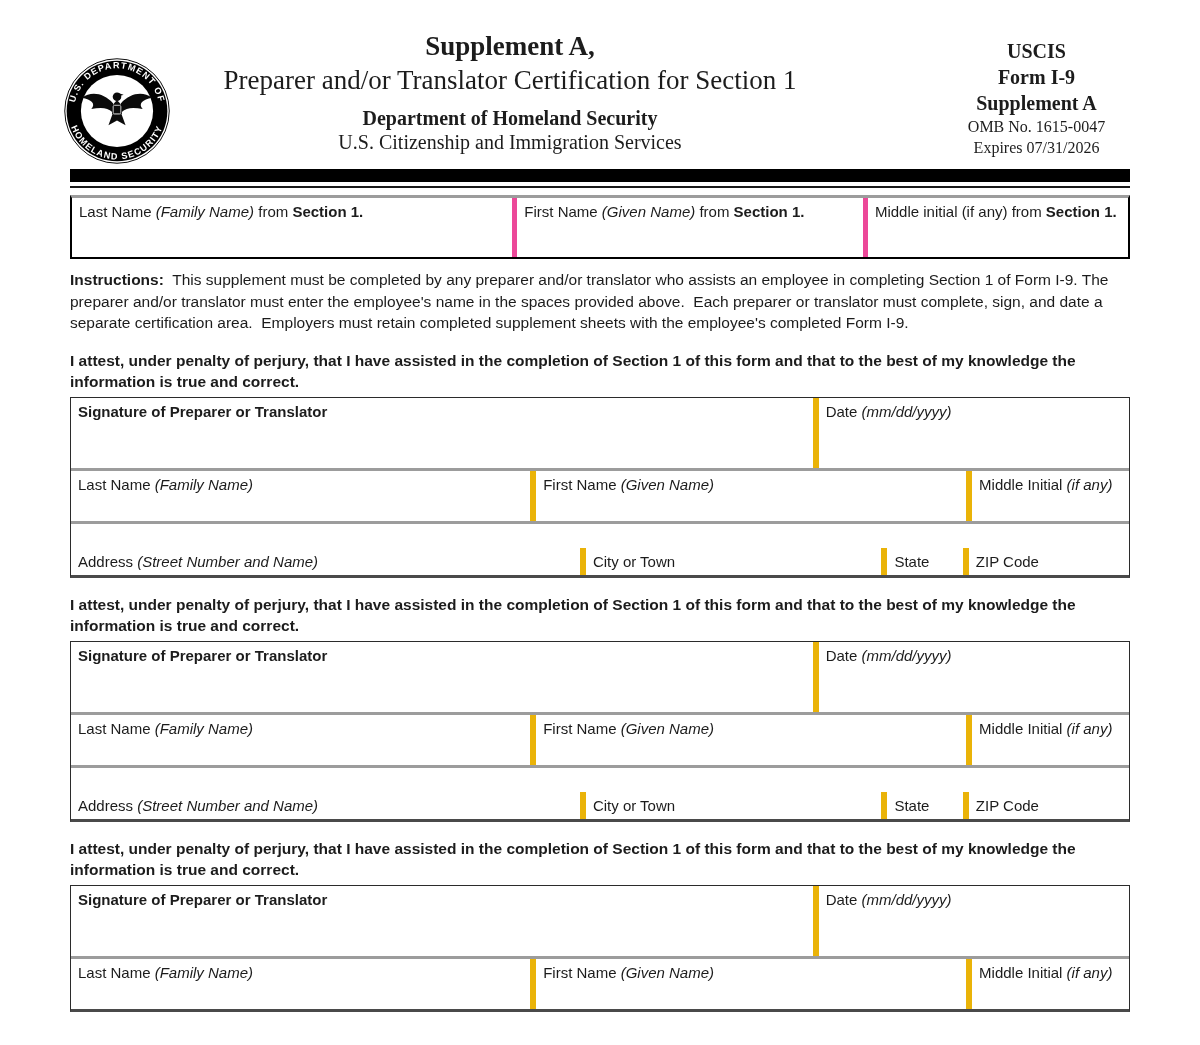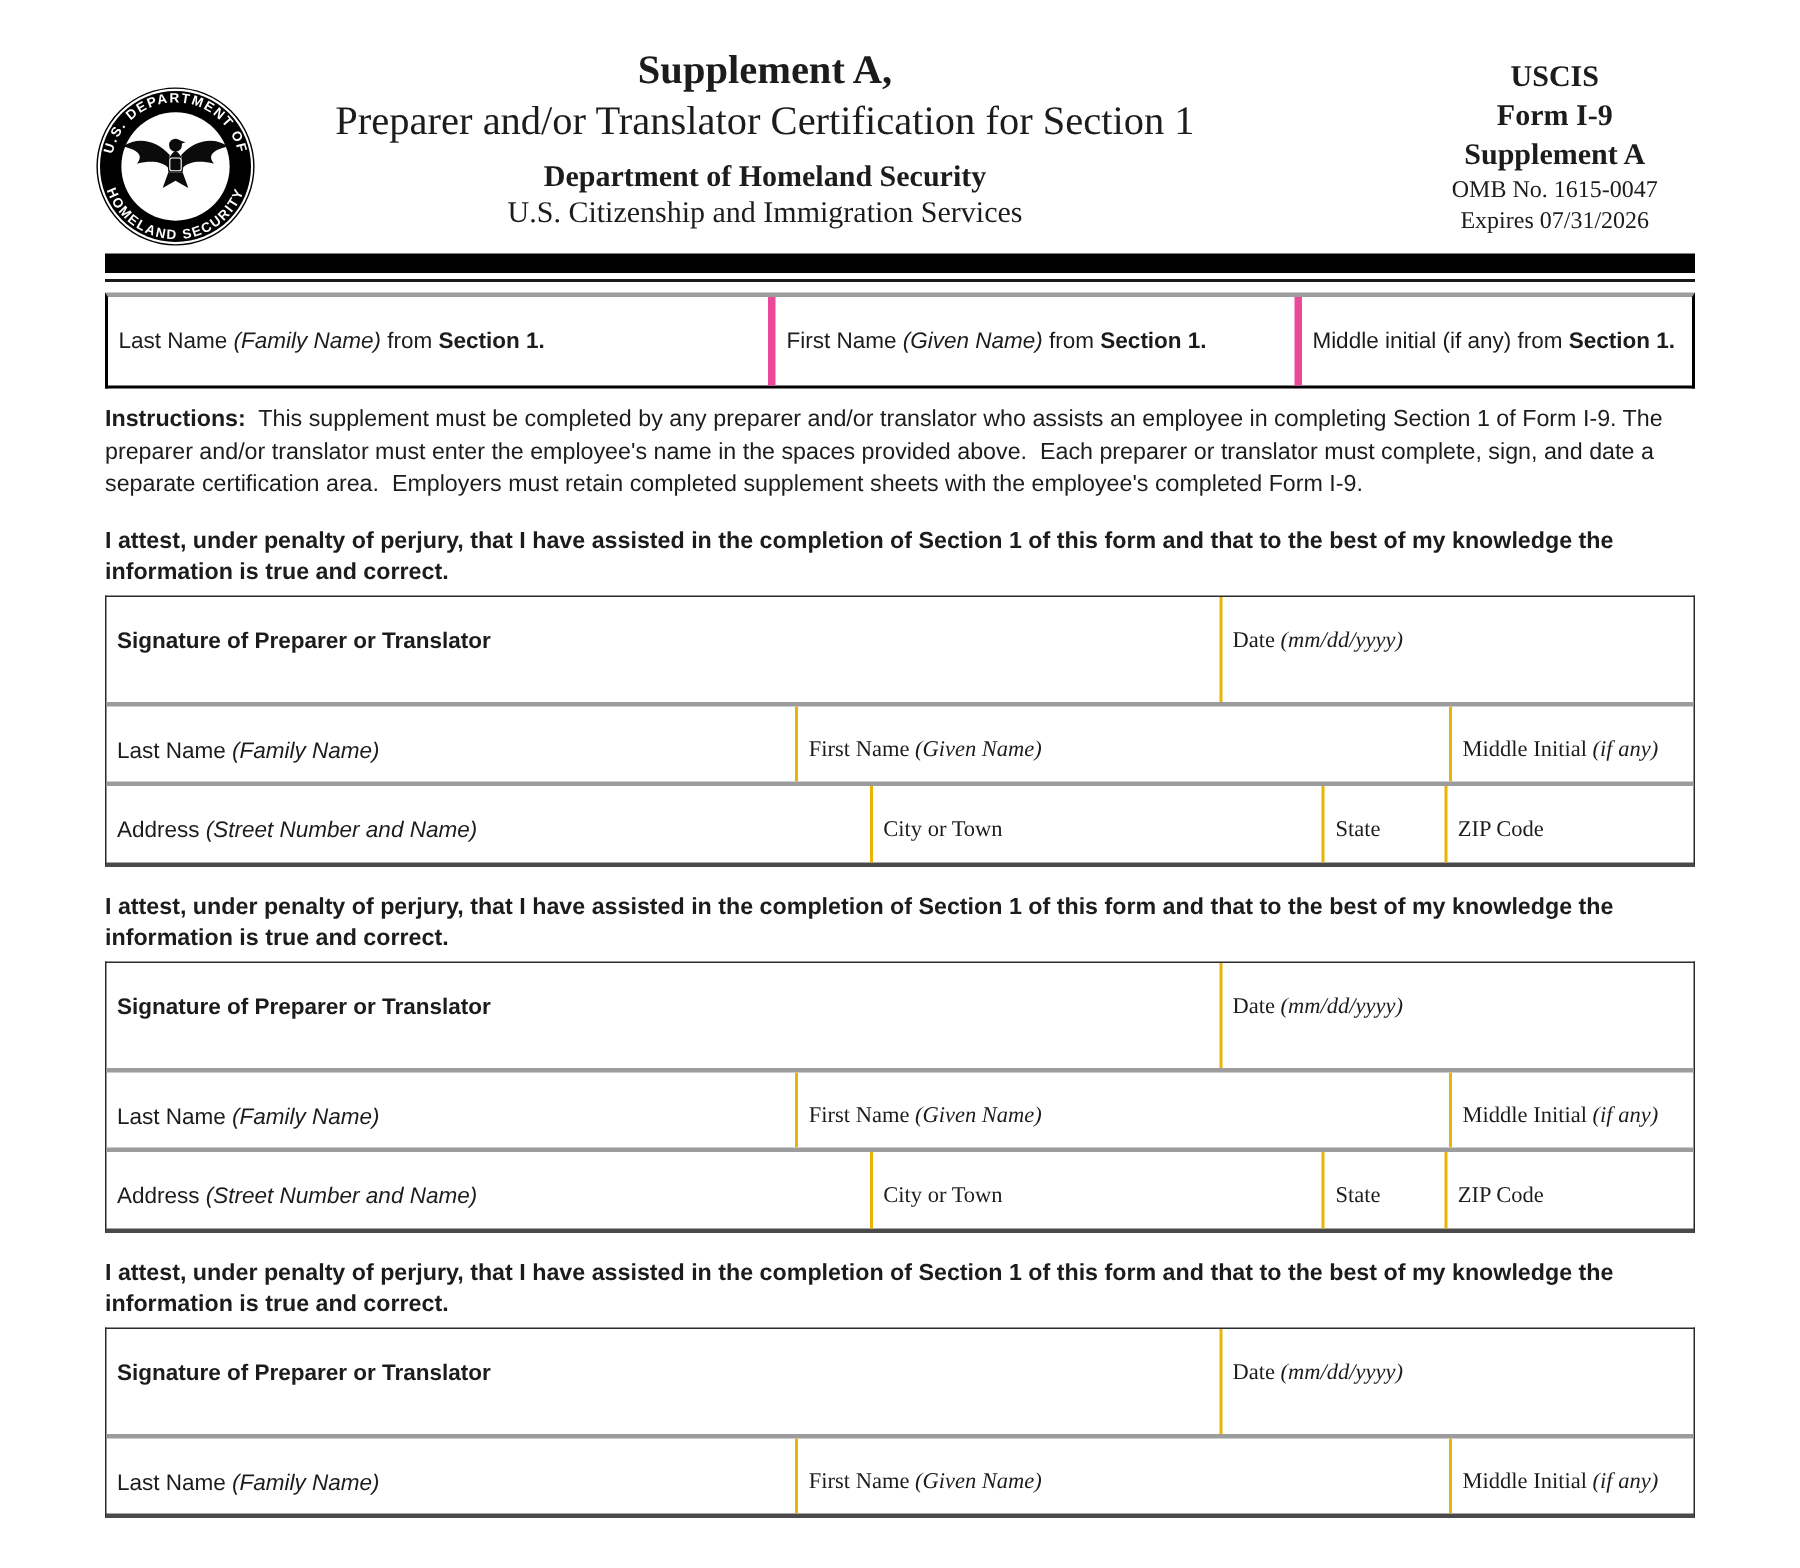--- a/index.html
+++ b/index.html
@@ -23,38 +23,38 @@
   
   .content { width:1060px; margin:0 70px; }
   .black-bar { height:13px; background:#000; margin-top:1px; }
   .thin-line { height:2px; background:#1a1a1a; margin-top:4px; }
 
   
   .empl-box { display:flex; height:64px; margin-top:7px;
               border:2px solid #000; border-top:3px solid #9c9c9c; }
   .empl-box .cell + .cell { border-left:5px solid #ec4899; }
 
-  .cell { padding:20px 7px; font-size:15px; line-height:19px; overflow:hidden; }
+  .cell { padding:4px 7px; font-size:15px; line-height:19px; overflow:hidden; }
   .cell i { font-style:italic; }
   .cell b { font-weight:bold; }
 
   .instructions { margin-top:10px; font-size:15.5px; line-height:21.5px;
                   white-space:pre-wrap; }
   .instructions b { font-weight:bold; }
 
   .attest { margin-top:16px; margin-bottom:5px; font-weight:bold;
             font-size:15.5px; line-height:21px; }
 
   .cert-block { border:1px solid #2b2b2b; border-bottom:3px solid #4a4a4a; }
   .cert-block .row { display:flex; }
   .cert-block .row + .row { border-top:3px solid #9c9c9c; }
-  .cert-block .cell + .cell { border-left:2px solid #eab308;font-family:Liberation Serif, serif; }
+  .cert-block .cell + .cell { border-left:6px solid #eab308; }
   .row-sig  { height:70px; }
   .row-name { height:53px; }
-  .row-addr { height:54px; }
+  .row-addr { height:54px;align-items:flex-end; }
 
   
   .w-empl-last { width:41.7%; } .w-empl-first { width:33.2%; } .w-empl-mid { width:25.1%; }
   .w-sig { width:70.1%;font-weight:bold; } .w-date { width:29.9%; }
   .w-last { width:43.4%; } .w-first { width:41.2%; } .w-mid { width:15.4%; }
   .w-addr { width:48.1%; } .w-city { width:28.5%; } .w-state { width:7.7%; } .w-zip { width:15.7%; }
 </style>
 </head>
 <body>
 

